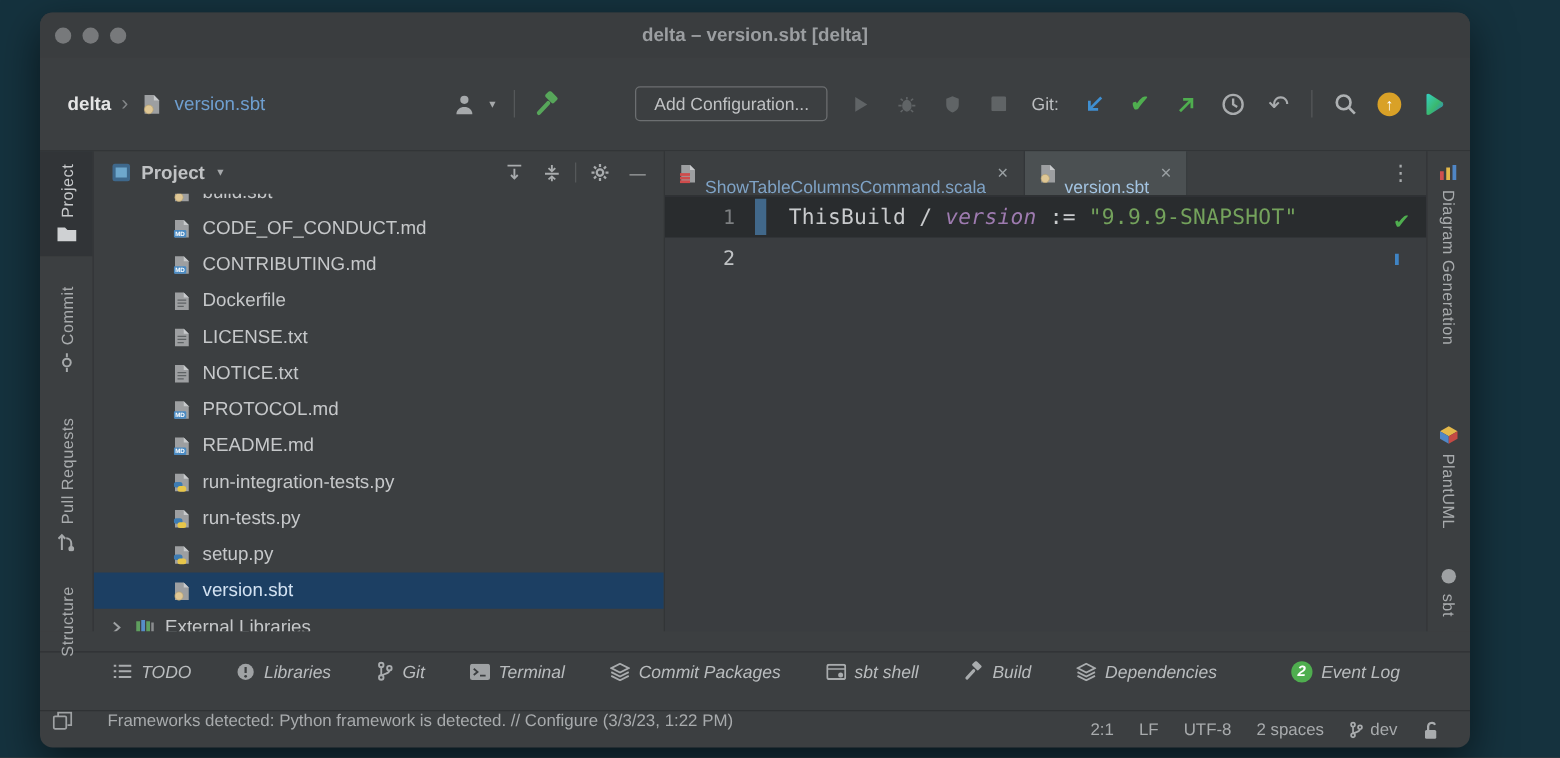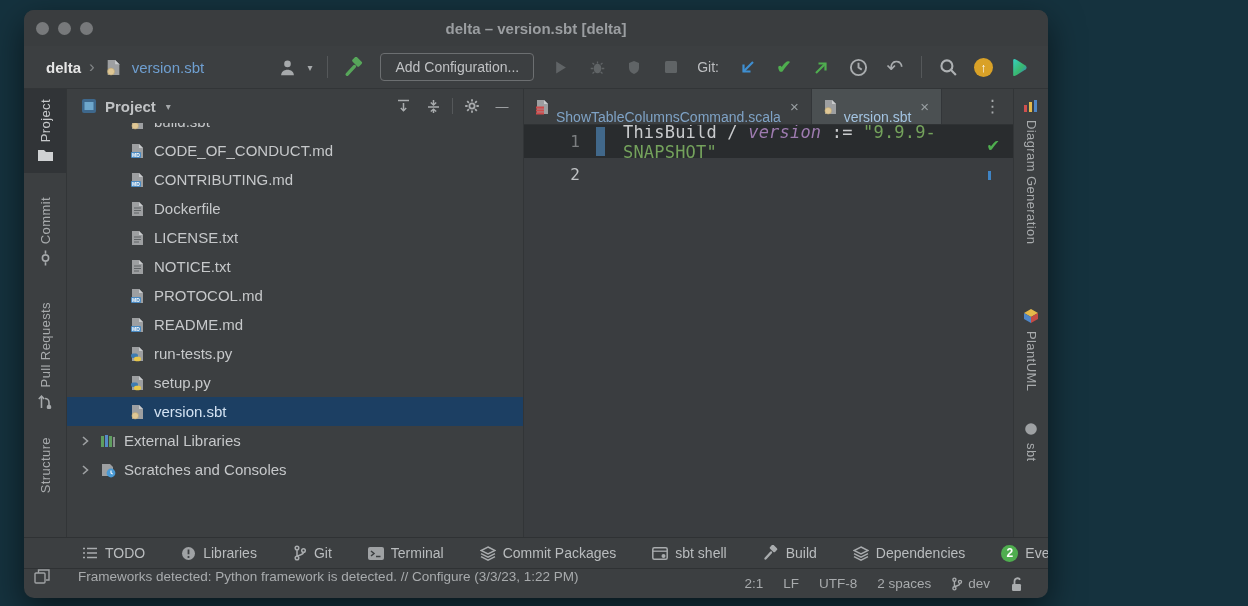--- a/index.html
+++ b/index.html
@@ -3,42 +3,43 @@
 <meta charset="utf-8">
 <style>
   html,body{margin:0;padding:0;}
   body{
     width:1248px;height:606px;overflow:hidden;
     background:#15323e;
     font-family:"Liberation Sans",sans-serif;
     -webkit-font-smoothing:antialiased;
   }
   .window{
-    position:absolute;left:24px;top:10px;width:1024px;height:588px;
+    position:absolute;left:32px;top:10px;width:1144px;height:588px;
     background:#3c3f41;border-radius:10px;overflow:hidden;
     display:flex;flex-direction:column;
     box-shadow:0 12px 34px rgba(0,0,0,.55);
     color:#bcbec0;
+    gap:16px;
   }
   
   .titlebar{height:36px;flex:0 0 36px;position:relative;display:flex;align-items:center;background:#3a3d3f;}
   .traffic{display:flex;gap:9px;margin-left:12px;}
   .tl{width:13px;height:13px;border-radius:50%;background:#77797b;display:inline-block;}
   .wtitle{position:absolute;left:0;right:0;text-align:center;font-size:15px;font-weight:bold;color:#9b9ea1;}
   
   .toolbar{height:42px;flex:0 0 42px;display:flex;align-items:center;padding:0 18px 0 22px;gap:14px;}
   .crumb{display:flex;align-items:center;gap:7px;font-size:15px;}
   .crumb .proj{font-weight:bold;color:#e5e5e5;}
   .crumb .sep{color:#838688;font-size:17px;margin:0 1px;}
   .crumb .file{color:#6f9fd0;}
   .tb-right{margin-left:auto;display:flex;align-items:center;gap:15px;}
   .tb-ic{display:flex;align-items:center;justify-content:center;width:22px;height:22px;}
   .vdiv{width:1px;height:22px;background:#55585a;}
   .addcfg{border:1px solid #6c6f71;border-radius:4px;background:transparent;color:#c0c2c4;
-          font-size:14px;padding:5px 14px;font-family:inherit;white-space:nowrap;}
+          font-size:14px;padding:5px 14px;font-family:inherit;white-space:nowrap;margin-left:44px;}
   .gitlabel{font-size:14px;color:#bcbec0;margin-right:2px;}
   .caretdn{font-size:10px;color:#a6a9ab;margin-left:-6px;}
   .upd{width:19px;height:19px;border-radius:50%;background:#d9a127;display:flex;align-items:center;justify-content:center;
        color:#fff;font-size:13px;font-weight:bold;}
   .kebab{font-size:17px;color:#a7aaac;letter-spacing:0;}
   
   .main{flex:1 1 auto;display:flex;min-height:0;border-top:1px solid #323537;}
   
   .lstrip{flex:0 0 42px;background:#3c3f41;border-right:1px solid #323537;display:flex;flex-direction:column;align-items:center;}
   .stab{display:flex;flex-direction:column;align-items:center;gap:6px;padding:10px 0 10px;width:100%;}
@@ -81,21 +82,21 @@
   .tk-str{color:#74a25c;}
   .insp-check{position:absolute;top:8px;right:14px;color:#4fae4f;font-size:19px;font-weight:bold;}
   .caret-tick{position:absolute;top:46px;right:22px;width:3px;height:9px;background:#3f84c4;}
   
   .rstrip{flex:0 0 34px;background:#3c3f41;border-left:1px solid #323537;display:flex;flex-direction:column;align-items:center;padding-top:10px;}
   .rtab{display:flex;flex-direction:column;align-items:center;gap:7px;}
   .vlabel-r{writing-mode:vertical-rl;font-size:13px;color:#a8abad;letter-spacing:.4px;}
   .rtab+.rtab{margin-top:64px;}
   .rtab.g3{margin-top:30px;}
   
-  .twbar{height:30px;flex:0 0 30px;display:flex;align-items:center;gap:36px;padding:0 56px 0 58px;border-top:1px solid #2f3234;font-size:14px;color:#b9bcbe;}
+  .twbar{height:30px;flex:0 0 30px;display:flex;align-items:center;gap:36px;padding:0 56px 0 58px;border-top:1px solid #2f3234;font-size:14px;color:#b9bcbe;font-style:italic;}
   .twitem{display:flex;align-items:center;gap:7px;white-space:nowrap;}
   .evlog{margin-left:auto;display:flex;align-items:center;gap:7px;}
   .badge{width:17px;height:17px;border-radius:50%;background:#4fae4f;color:#fff;font-size:12px;font-weight:bold;
          display:flex;align-items:center;justify-content:center;}
   
   .statusbar{height:29px;flex:0 0 29px;display:flex;border-top:1px solid #2f3234;
              font-size:13.5px;color:#a8abad;padding:0 24px 0 10px;gap:18px;}
   .sb-msg{margin-left:10px;white-space:nowrap;}
   .sb-right{margin-left:auto;display:flex;align-items:center;gap:20px;}
   .sb-w{display:flex;align-items:center;gap:5px;white-space:nowrap;}
@@ -379,20 +380,31 @@
         <div class="row">
           <span class="ticon">
             <svg width="13" height="16" viewBox="0 0 13 16">
                 <path d="M1 1h7l4 4v10H1z" fill="#9d9fa1"></path>
                 <path d="M8 1l4 4H8z" fill="#c8cacc"></path>
                 <rect x="0" y="9" width="10" height="6" rx="1" fill="#4a8ac2"></rect>
                 <text x="5" y="13.8" font-size="5" fill="#fff" text-anchor="middle" font-family="sans-serif" font-weight="bold">MD</text>
               </svg>
           </span>
           <span class="tlabel">README.md</span>
+        </div>
+        <div class="row">
+          <span class="ticon">
+            <svg width="13" height="16" viewBox="0 0 13 16">
+                <path d="M1 1h7l4 4v10H1z" fill="#9d9fa1"></path>
+                <path d="M8 1l4 4H8z" fill="#c8cacc"></path>
+                <rect x="0" y="7.5" width="7" height="4.5" rx="2" fill="#3d7bb2"></rect>
+                <rect x="3" y="10.8" width="7" height="4.5" rx="2" fill="#e7c64a"></rect>
+              </svg>
+          </span>
+          <span class="tlabel">run-integration-tests.py</span>
         </div>
         <div class="row">
           <span class="ticon">
             <svg width="13" height="16" viewBox="0 0 13 16">
                 <path d="M1 1h7l4 4v10H1z" fill="#9d9fa1"></path>
                 <path d="M8 1l4 4H8z" fill="#c8cacc"></path>
                 <rect x="0" y="7.5" width="7" height="4.5" rx="2" fill="#3d7bb2"></rect>
                 <rect x="3" y="10.8" width="7" height="4.5" rx="2" fill="#e7c64a"></rect>
               </svg>
           </span>

